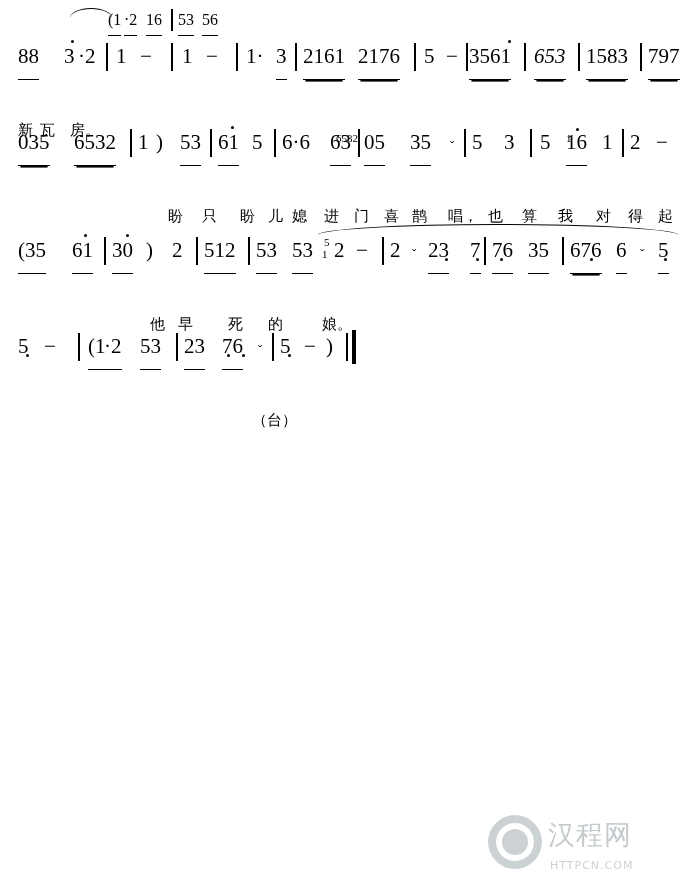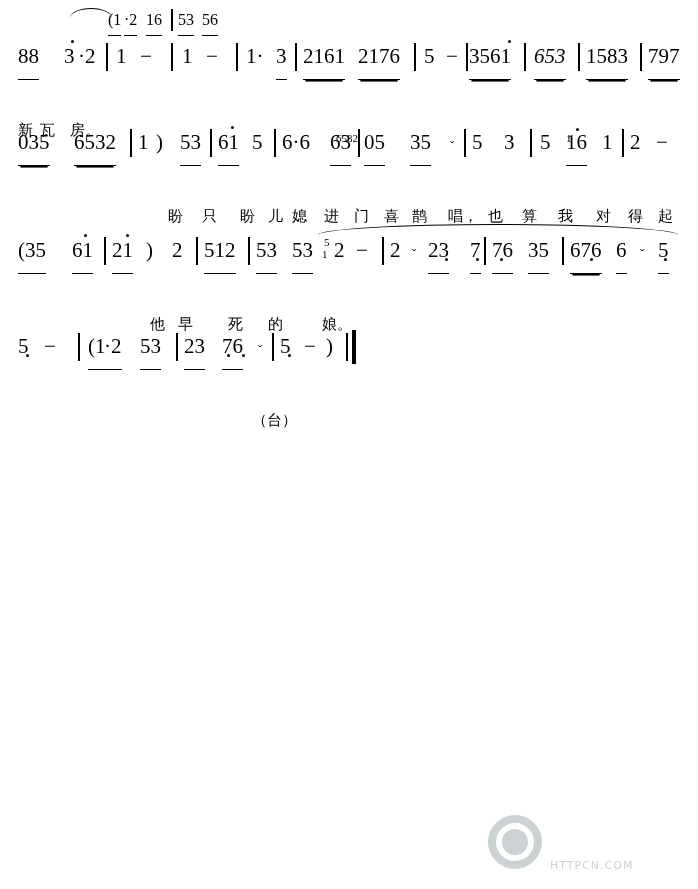--- a/index.html
+++ b/index.html
@@ -258,21 +258,21 @@
     </div>
   </div>
 
   <div class="system" style="top:228px;height:92px;">
     <div class="notes-row" style="top:0;">
       <span class="tok u1" style="left:18px;top:0;">(35</span>
       <span class="dotabove" style="left:84px;top:6px;"></span>
       <span class="tok u1" style="left:72px;top:0;">61</span>
       <span class="bar" style="left:104px;top:9px;height:28px;"></span>
       <span class="dotabove" style="left:126px;top:6px;"></span>
-      <span class="tok u1" style="left:112px;top:0;">21</span>
+      <span class="tok u1" style="left:112px;top:0;">30</span>
       <span class="tok" style="left:146px;top:0;">)</span>
       <span class="tok" style="left:172px;top:0;">2</span>
       <span class="bar" style="left:196px;top:9px;height:28px;"></span>
       <span class="tok u1" style="left:204px;top:0;">512</span>
       <span class="bar" style="left:248px;top:9px;height:28px;"></span>
       <span class="tok u1" style="left:256px;top:0;">53</span>
       <span class="tok u1" style="left:292px;top:0;">53</span>
       <span class="sup" style="left:324px;top:-8px;font-size:11px;">5</span>
       <span class="sup" style="left:322px;top:4px;font-size:11px;">1</span>
       <span class="tok" style="left:334px;top:0;">2</span>
@@ -332,16 +332,17 @@
     <div class="lyrics-row" style="top:40px;">
       <span class="lyr" style="left:252px;">（台）</span>
     </div>
   </div>
 
   <div class="watermark">
     <div class="wm-circle">
       <div class="wm-inner"></div>
       <div class="wm-inner2"></div>
     </div>
+    <div class="wm-text">汉程网</div>
     <div class="wm-url">HTTPCN.COM</div>
   </div>
 
 </div>
 
 </body></html>

